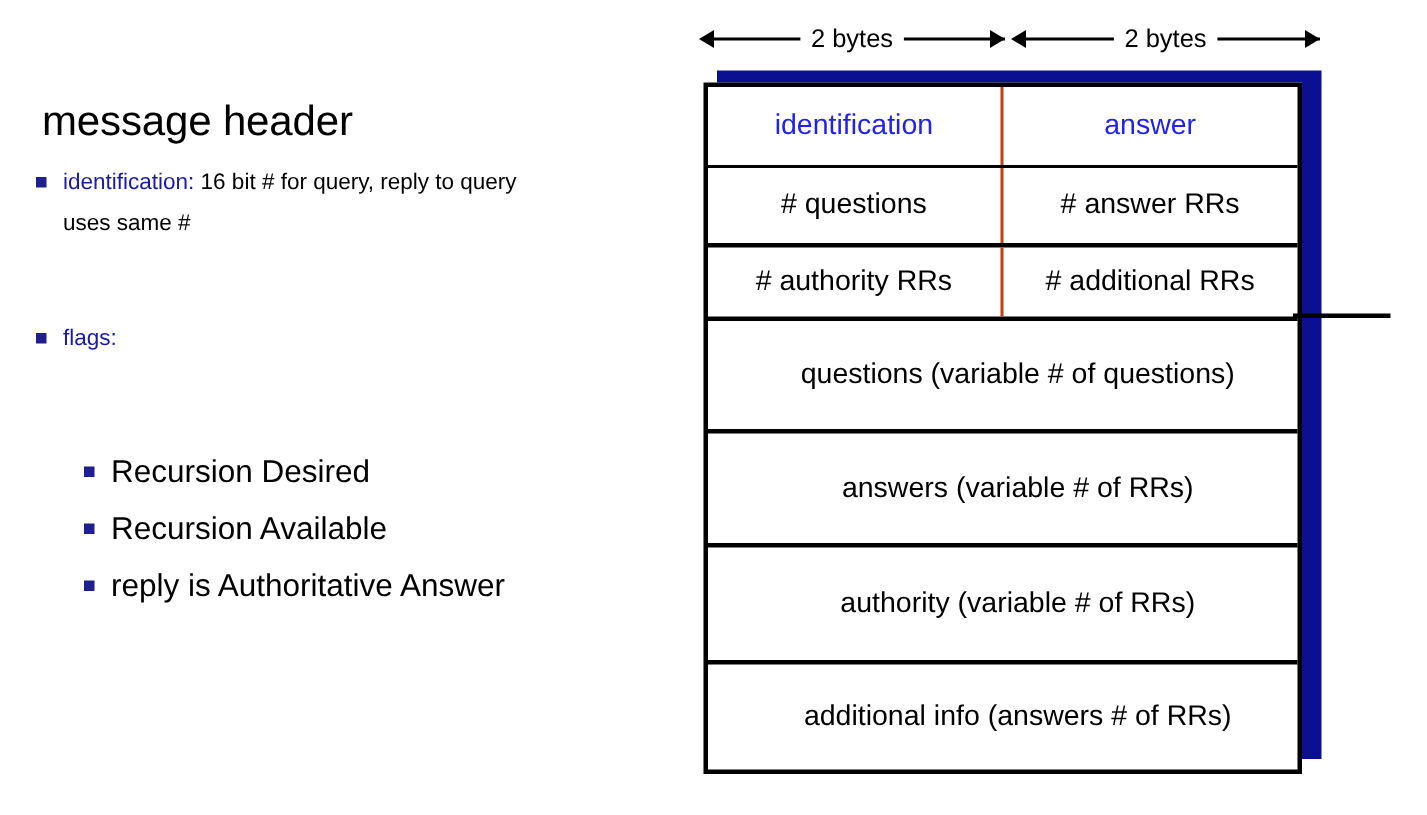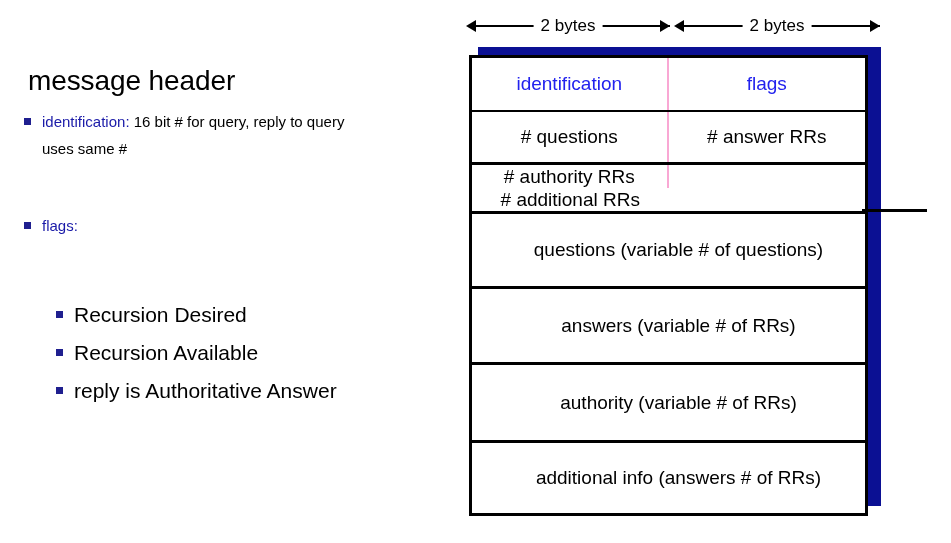--- a/index.html
+++ b/index.html
@@ -167,27 +167,27 @@
     justify-content: center;
     font-size: 19px;
     color: #000000;
     text-align: center;
     white-space: nowrap;
   }
   .cell.half {
     width: 50%;
     height: 100%;
   }
-  .cell.half.first { border-right: 2px solid #f9a8d4; }
+  .cell.half.first { border-right: 2px solid #c2410c; }
   .cell.full { width: 100%; height: 100%; padding-left: 20px; }
   .cell.blue { color: #2222ee; }
 
   .row.r1 { height: 54px; }
   .row.r2 { height: 53px; }
-  .row.r3 { height: 49px; flex-direction: column; }
+  .row.r3 { height: 49px; }
   .row.r4 { height: 75px; }
   .row.r5 { height: 76px; }
   .row.r6 { height: 78px; }
   .row.r7 { height: 70px; }
 
   
   .pointer-line {
     position: absolute;
     left: 862px;
     top: 209px;
@@ -245,21 +245,21 @@
     <span class="head rh"></span>
     <span class="lbl">2 bytes</span>
   </div>
 
   <div class="shadow"></div>
 
   <div class="hdr-table">
 
     <div class="row r1">
       <div class="cell half first blue">identification</div>
-      <div class="cell half blue">flags</div>
+      <div class="cell half blue">answer</div>
     </div>
 
     <div class="row r2 thick">
       <div class="cell half first"># questions</div>
       <div class="cell half"># answer RRs</div>
     </div>
 
     <div class="row r3 thick">
       <div class="cell half first"># authority RRs</div>
       <div class="cell half"># additional RRs</div>

